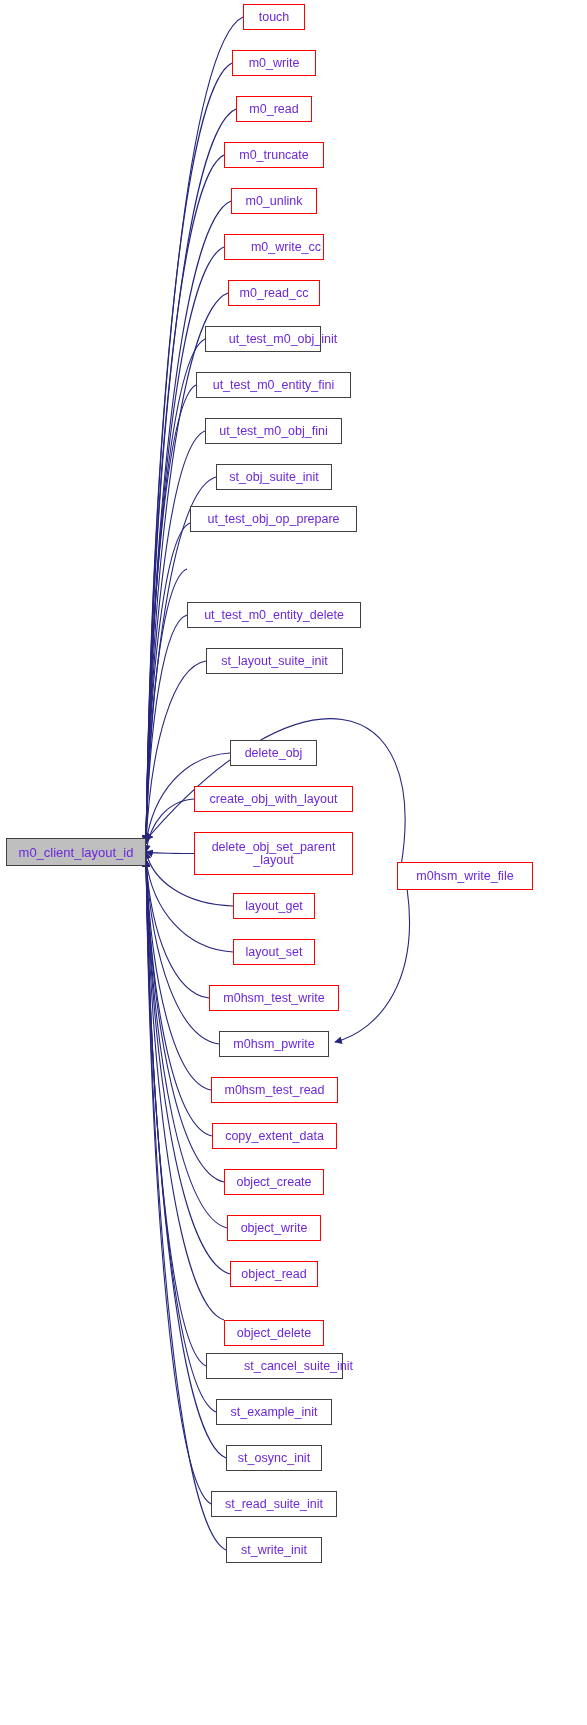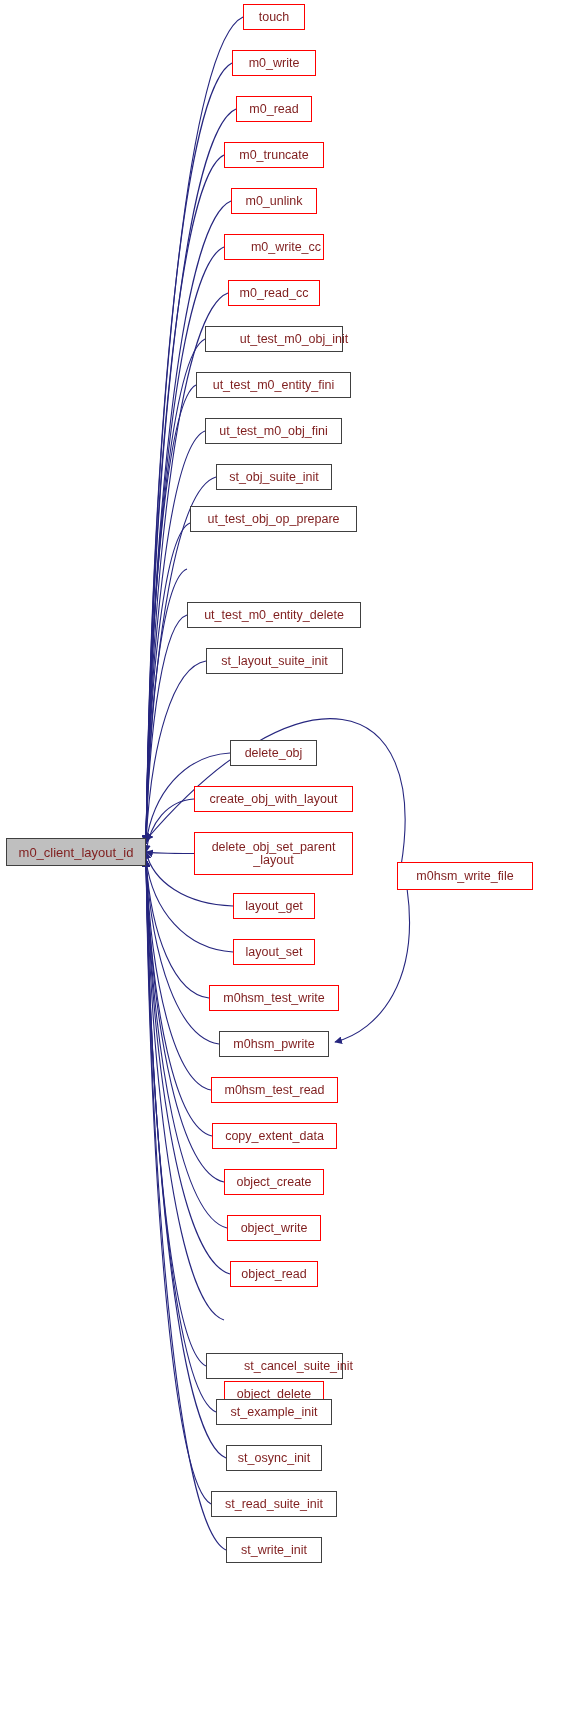--- a/index.html
+++ b/index.html
@@ -1,21 +1,21 @@
 <!DOCTYPE html>
 <html><head>
 <meta charset="utf-8">
 <style>
   html,body{margin:0;padding:0;background:#ffffff;}
   body{font-family:"Liberation Sans","DejaVu Sans",sans-serif;}
   #graph{position:relative;width:587px;height:1725px;background:#ffffff;overflow:hidden;}
   #edges{position:absolute;left:0;top:0;width:587px;height:1725px;pointer-events:none;}
   .node{position:absolute;box-sizing:border-box;display:flex;align-items:center;
         justify-content:center;background:#ffffff;border:1px solid #000000;
-        font-size:12.5px;line-height:13px;color:#7f1d1d;text-align:center;
+        font-size:12.5px;line-height:13px;color:#6d28d9;text-align:center;
         white-space:pre-line;letter-spacing:0px;}
   .node.red{border:1.6px solid #ff0000;}
   .node.black{border:1.4px solid #404040;}
   .node.center{background:#bfbfbf;border:1.4px solid #404040;font-size:13px;}
 </style>
 </head>
 <body>
 
 <div id="graph">
   <svg id="edges" width="587" height="1725" viewBox="0 0 587 1725">
@@ -60,41 +60,41 @@
       <path d="M 401 866 C 430 690, 300 660, 146 840" fill="none" stroke="#26267f" stroke-width="1.1" marker-end="url(#arrow)"></path>
       <path d="M 407 888 C 420 980, 380 1030, 335 1042" fill="none" stroke="#26267f" stroke-width="1.1" marker-end="url(#arrow)"></path>
     </svg>
 <div class="node red" style="left: 243px; top: 4px; width: 62px; height: 26px;"><span>touch</span></div>
     <div class="node red" style="left: 232px; top: 50px; width: 84px; height: 26px;"><span>m0_write</span></div>
     <div class="node red" style="left: 236px; top: 96px; width: 76px; height: 26px;"><span>m0_read</span></div>
     <div class="node red" style="left: 224px; top: 142px; width: 100px; height: 26px;"><span>m0_truncate</span></div>
     <div class="node red" style="left: 231px; top: 188px; width: 86px; height: 26px;"><span>m0_unlink</span></div>
     <div class="node red" style="left: 224px; top: 234px; width: 100px; height: 26px; padding-left: 24px;"><span>m0_write_cc</span></div>
     <div class="node red" style="left: 228px; top: 280px; width: 92px; height: 26px;"><span>m0_read_cc</span></div>
-    <div class="node black" style="left: 205px; top: 326px; width: 138px; height: 26px; padding-left: 40px;"><span>ut_test_m0_obj_init</span></div>
+    <div class="node black" style="left: 205px; top: 326px; width: 116px; height: 26px; padding-left: 40px;"><span>ut_test_m0_obj_init</span></div>
     <div class="node black" style="left: 196px; top: 372px; width: 155px; height: 26px;"><span>ut_test_m0_entity_fini</span></div>
     <div class="node black" style="left: 205px; top: 418px; width: 137px; height: 26px;"><span>ut_test_m0_obj_fini</span></div>
     <div class="node black" style="left: 216px; top: 464px; width: 116px; height: 26px;"><span>st_obj_suite_init</span></div>
     <div class="node black" style="left: 190px; top: 506px; width: 167px; height: 26px;"><span>ut_test_obj_op_prepare</span></div>
     <div class="node black" style="left: 187px; top: 602px; width: 174px; height: 26px;"><span>ut_test_m0_entity_delete</span></div>
     <div class="node black" style="left: 206px; top: 648px; width: 137px; height: 26px;"><span>st_layout_suite_init</span></div>
     <div class="node black" style="left: 230px; top: 740px; width: 87px; height: 26px;"><span>delete_obj</span></div>
     <div class="node red" style="left: 194px; top: 786px; width: 159px; height: 26px;"><span>create_obj_with_layout</span></div>
     <div class="node red" style="left: 194px; top: 832px; width: 159px; height: 43px;"><span>delete_obj_set_parent
 _layout</span></div>
     <div class="node red" style="left: 233px; top: 893px; width: 82px; height: 26px;"><span>layout_get</span></div>
     <div class="node red" style="left: 233px; top: 939px; width: 82px; height: 26px;"><span>layout_set</span></div>
     <div class="node red" style="left: 209px; top: 985px; width: 130px; height: 26px; text-align: center;"><span>m0hsm_test_write</span></div>
     <div class="node black" style="left: 219px; top: 1031px; width: 110px; height: 26px;"><span>m0hsm_pwrite</span></div>
     <div class="node red" style="left: 211px; top: 1077px; width: 127px; height: 26px;"><span>m0hsm_test_read</span></div>
     <div class="node red" style="left: 212px; top: 1123px; width: 125px; height: 26px;"><span>copy_extent_data</span></div>
     <div class="node red" style="left: 224px; top: 1169px; width: 100px; height: 26px;"><span>object_create</span></div>
     <div class="node red" style="left: 227px; top: 1215px; width: 94px; height: 26px;"><span>object_write</span></div>
     <div class="node red" style="left: 230px; top: 1261px; width: 88px; height: 26px;"><span>object_read</span></div>
-    <div class="node red" style="left: 224px; top: 1381px; width: 100px; height: 26px; justify-content: center;"><span>object_delete</span></div>
+    <div class="node red" style="left: 224px; top: 1320px; width: 100px; height: 26px; justify-content: center;"><span>object_delete</span></div>
     <div class="node black" style="left: 206px; top: 1353px; width: 137px; height: 26px; padding-left: 48px;"><span>st_cancel_suite_init</span></div>
     <div class="node black" style="left: 216px; top: 1399px; width: 116px; height: 26px;"><span>st_example_init</span></div>
     <div class="node black" style="left: 226px; top: 1445px; width: 96px; height: 26px;"><span>st_osync_init</span></div>
     <div class="node black" style="left: 211px; top: 1491px; width: 126px; height: 26px;"><span>st_read_suite_init</span></div>
     <div class="node black" style="left: 226px; top: 1537px; width: 96px; height: 26px;"><span>st_write_init</span></div>
     <div class="node center" style="left: 6px; top: 838px; width: 140px; height: 28px;"><span>m0_client_layout_id</span></div>
     <div class="node red" style="left: 397px; top: 862px; width: 136px; height: 28px;"><span>m0hsm_write_file</span></div>
   </div>
 
 </body></html>

